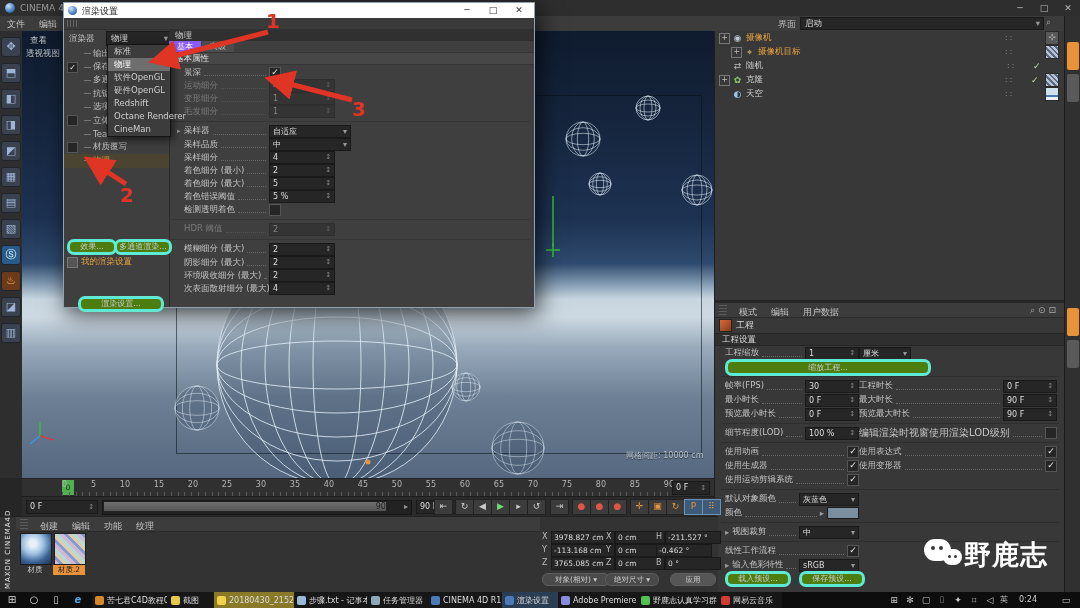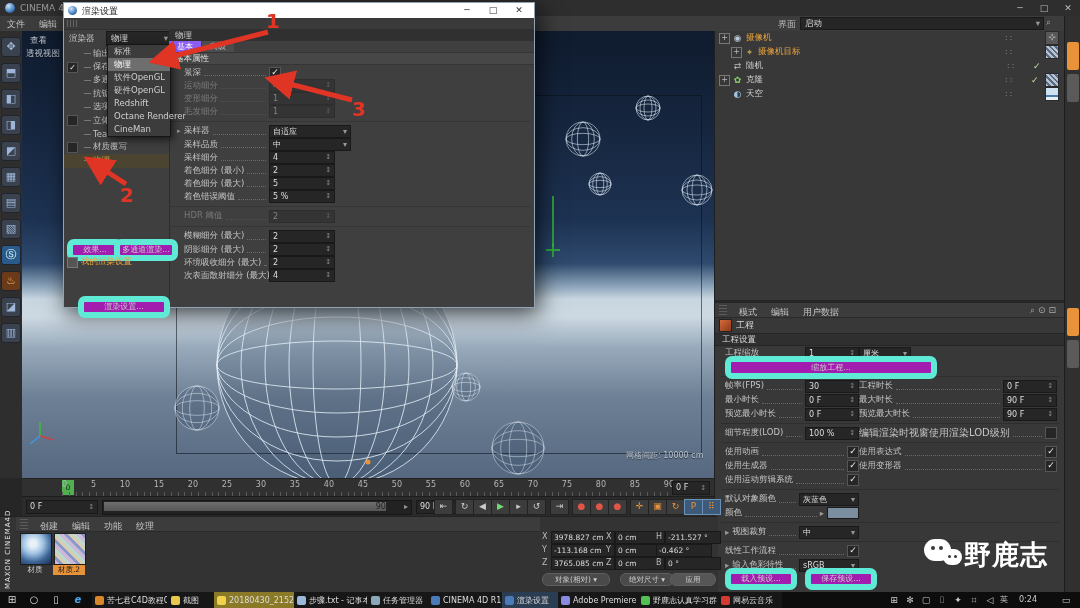--- a/index.html
+++ b/index.html
@@ -50,21 +50,21 @@
   .tck{width:9px;height:9px;margin-left:3px;background:#262626;border:1px solid #555;
        font-size:8px;line-height:9px;text-align:center;color:#e5e5e5}
   .tcknone{width:11px;margin-left:3px}
   .tdash{width:7px;border-top:1px solid #777;margin:0 2px 0 6px}
   .trow.selrow{background:#4a4430}
   .trow.selrow .tlabel{color:#e8a33d}
   #dd-pop{position:absolute;left:43px;top:41px;width:62px;z-index:5;background:#3c3c3c;
           border:1px solid #151515;box-shadow:2px 3px 8px rgba(0,0,0,.6)}
   .dditem{height:13px;line-height:13px;padding-left:6px;font-size:8.5px;color:#cfcfcf;white-space:nowrap}
   .dditem.sel{background:#6e6e6e;color:#fff}
-  .pill{background:#a21caf;border:6px solid #5eead4;border-radius:7px;font-size:8px;
+  .pill{background:#4d7c0f;border:3px solid #5eead4;border-radius:7px;font-size:8px;
         text-align:center;color:#ccc;line-height:10px}
   #dlg-right{position:absolute;left:105px;top:26px;right:0;bottom:0}
   #dr-head{height:12px;background:#303030;line-height:12px;padding-left:6px;font-size:8.5px;color:#cfcfcf}
   .dtab{display:inline-block;height:11px;line-height:11px;padding:0 8px;font-size:8px;margin-right:1px;
         background:#4c4c4c;color:#bbb}
   .dtab.act{background:#8b5cf6;color:#fff}
   #dr-sect{height:11px;background:#474747;border-top:1px solid #353535;border-bottom:1px solid #353535;
            line-height:11px;padding-left:6px;font-size:8.5px;color:#e0e0e0}
   #dr-rows{position:absolute;left:0;top:37px;right:4px}
   .drow{display:flex;align-items:center;height:13px;padding-left:8px}
@@ -472,20 +472,28 @@
             <span class="lwrap">
               <span class="rexp"></span>
               <span class="dlabel">着色错误阈值</span>
               <span class="leader"></span>
             </span>
             <span class="numbox">
               <span>5 %</span>
               <span class="sp">↕</span>
             </span>
           </div>
+          <div class="drow">
+            <span class="lwrap">
+              <span class="rexp"></span>
+              <span class="dlabel">检测透明着色</span>
+              <span class="leader"></span>
+            </span>
+            <span class="cb"></span>
+          </div>
           <div class="drow sep">
             <span class="lwrap dis">
               <span class="rexp"></span>
               <span class="dlabel">HDR 阈值</span>
               <span class="leader"></span>
             </span>
             <span class="numbox dis">
               <span>2</span>
               <span class="sp">↕</span>
             </span>
@@ -866,21 +874,21 @@
         <div class="cbox" style="left: 75px; top: 27px; width: 44px;">0 cm</div>
         <div class="caxis" style="left: 66px; top: 41px;">Z</div>
         <div class="cbox" style="left: 75px; top: 40px; width: 44px;">0 cm</div>
         <div class="caxis" style="left: 116px; top: 15px;">H</div>
         <div class="cbox" style="left: 125px; top: 14px; width: 50px;">-211.527 °</div>
         <div class="caxis" style="left: 116px; top: 28px;">P</div>
         <div class="cbox" style="left: 116px; top: 27px; width: 50px;">-0.462 °</div>
         <div class="caxis" style="left: 116px; top: 41px;">B</div>
         <div class="cbox" style="left: 125px; top: 40px; width: 50px;">0 °</div>
         <div class="cdrop" style="left: 2px; top: 56px; width: 66px;">对象(相对) ▾</div>
-        <div class="cdrop" style="left: 80px; top: 56px; width: 52px;">绝对尺寸 ▾</div>
+        <div class="cdrop" style="left: 65px; top: 56px; width: 52px;">绝对尺寸 ▾</div>
         <div class="cdrop" style="left: 130px; top: 56px; width: 44px; background: rgb(86, 86, 86);">应用</div>
       </div>
   </div>
 
   <div class="abs" id="taskbar">
     <div class="sysic" style="left:2px">⊞</div>
     <div class="sysic" style="left:24px">○</div>
     <div class="sysic" style="left:46px">▯</div>
     <div class="sysic" style="left:68px;color:#4aa3e8;font-weight:bold;font-style:italic">e</div>
     <div id="tapps">

